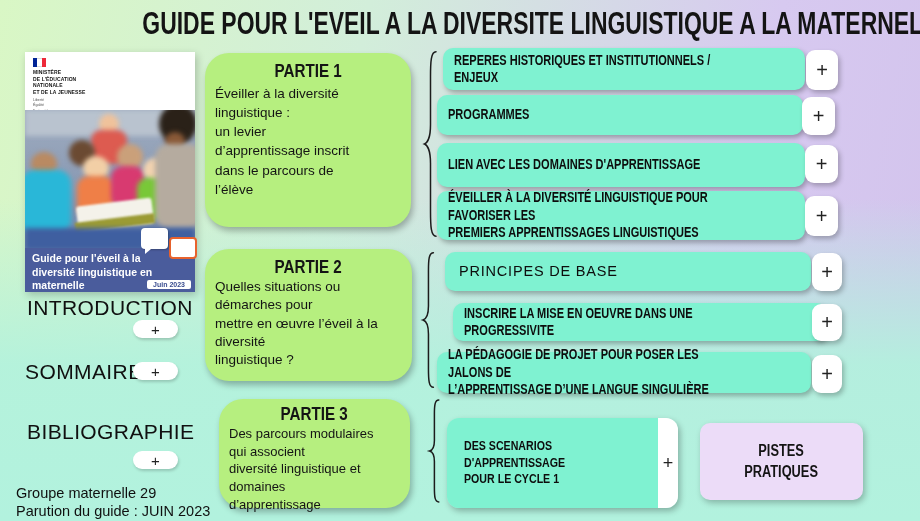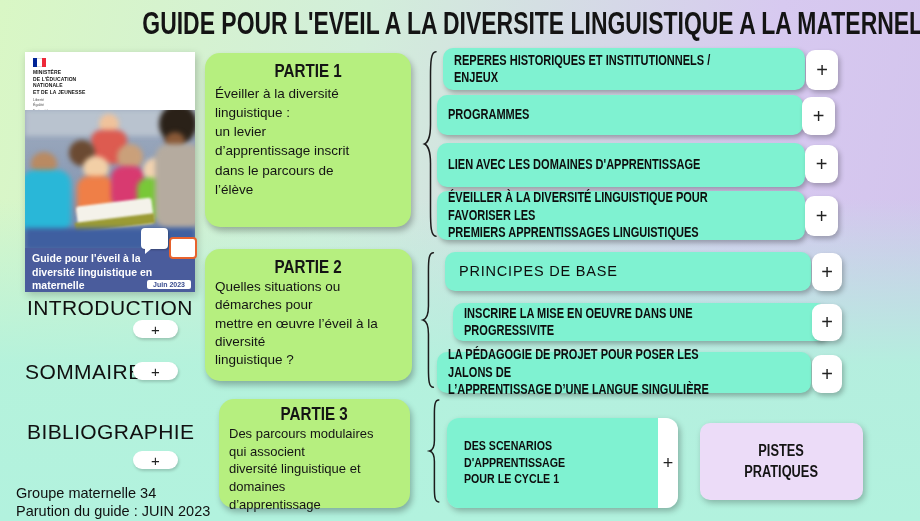--- a/index.html
+++ b/index.html
@@ -35,21 +35,21 @@
   .bub-front{left:0;top:0;width:27px;height:21px;box-shadow:1px 1px 2px rgba(0,0,0,.25);}
   .bub-front::after{content:"";position:absolute;left:4px;bottom:-5px;border-style:solid;
     border-width:5px 6px 0 0;border-color:#fff transparent transparent transparent;}
   
   .menu-label{position:absolute;font-size:21px;letter-spacing:.4px;color:#101010;}
   .pill{position:absolute;width:45px;height:18px;background:#fff;border-radius:9px;
     box-shadow:1px 2px 3px rgba(0,0,0,.18);display:flex;align-items:center;justify-content:center;
     font-size:15px;color:#222;cursor:pointer;}
   .credit{position:absolute;left:16px;top:484px;font-size:14.5px;line-height:1.25;color:#101010;}
   
-  .part{position:absolute;background:#b6ef7f;border-radius:15px;
+  .part{position:absolute;background:#b6ef7f;border-radius:24px;
     box-shadow:2px 4px 6px rgba(0,0,0,.28);}
   .part-title{text-align:center;font-weight:bold;font-size:19px;padding-top:7px;}
   .part-title .cx{transform:scaleX(.8);}
   .part-desc{font-size:13.5px;line-height:1.42;white-space:pre-line;padding:2px 8px 0 10px;}
   
   .brace{position:absolute;}
   
   .trow{position:absolute;background:#7ff2d1;border-radius:10px;
     box-shadow:2px 3px 5px rgba(0,0,0,.28);display:flex;align-items:center;cursor:pointer;}
   .lab{display:block;width:127%;transform:scaleX(.787);transform-origin:left center;
@@ -135,21 +135,21 @@
   <div class="pill" style="left:133px;top:362px;">
       <span>+</span>
     </div>
 
   <div class="menu-label" style="left:27px;top:420px;">BIBLIOGRAPHIE</div>
   <div class="pill" style="left:133px;top:451px;">
       <span>+</span>
     </div>
 
   <div class="credit">
-    <div>Groupe maternelle 34</div>
+    <div>Groupe maternelle 29</div>
     <div>Parution du guide : JUIN 2023</div>
   </div>
 
   <div class="part" style="left:205px;top:53px;width:206px;height:174px;">
     <div class="part-title"><span class="cx">PARTIE 1</span></div>
     <div class="part-desc">Éveiller à la diversité
 linguistique :
 un levier
 d’apprentissage inscrit
 dans le parcours de

